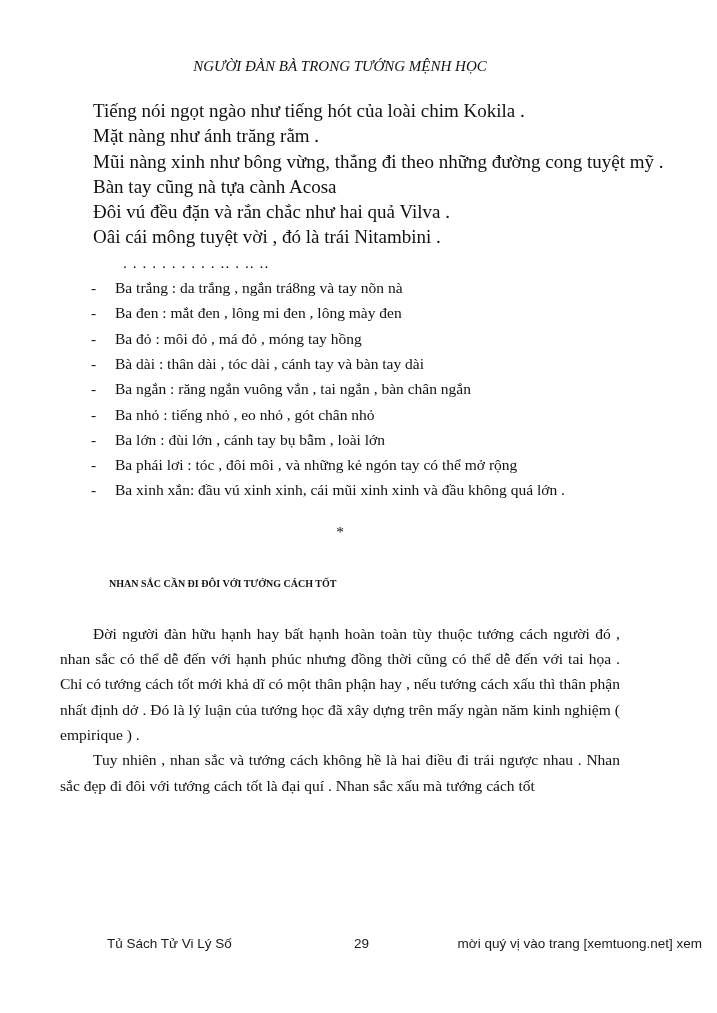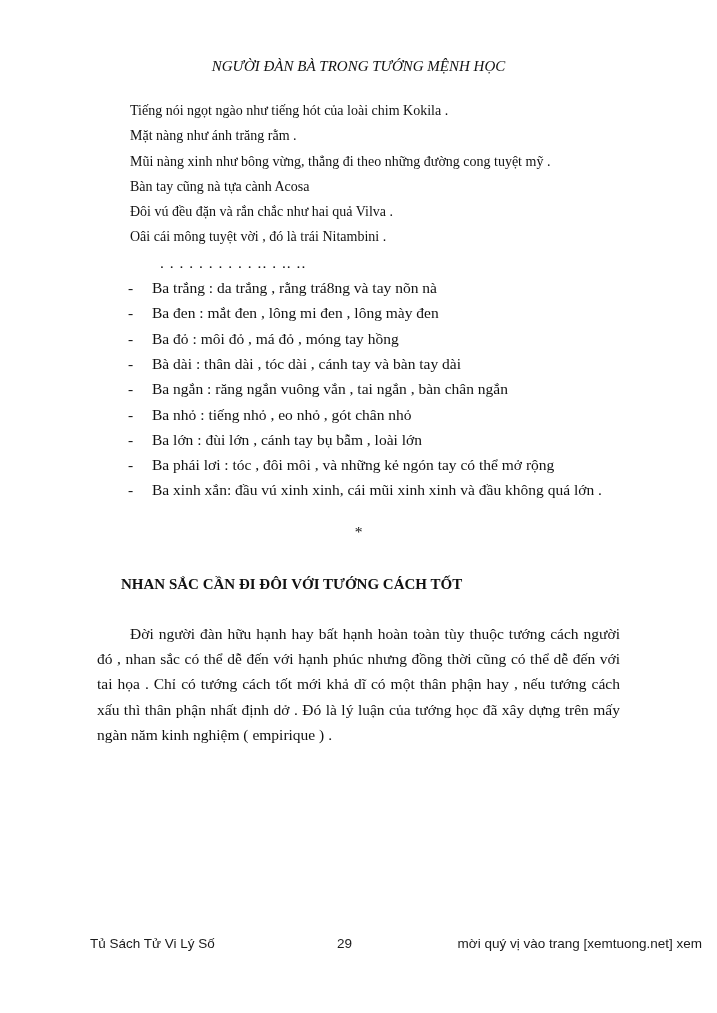--- a/index.html
+++ b/index.html
@@ -6,34 +6,34 @@
   body {
     width: 717px; height: 1013px;
     background: #ffffff;
     position: relative;
     font-family: "Liberation Serif", serif;
     color: #111111;
     overflow: hidden;
   }
   .page {
     position: absolute; inset: 0;
-    padding: 57px 97px 0 97px;
+    padding: 57px 97px 0 60px;
     box-sizing: border-box;
   }
   .doc-title {
     font-style: italic;
     font-size: 15px;
     line-height: 19px;
     text-align: center;
     margin: 0 0 22px 0;
     white-space: nowrap;
   }
   .quote-block { margin-left: 33px; }
   .quote-line {
-    font-size: 14px;
+    font-size: 19px;
     line-height: 25.3px;
     white-space: nowrap;
   }
   .dots-line {
     font-size: 15.5px;
     line-height: 25.3px;
     margin-left: 30px;
     letter-spacing: 1px;
   }
   .para {
@@ -52,30 +52,30 @@
   }
   .list-bullet { width: 24px; flex: none; }
   .list-text { flex: 1; }
   .star-sep {
     text-align: center;
     font-size: 15.5px;
     line-height: 25px;
     margin-top: 16px;
   }
   .section-heading {
-    font-size: 15px;
+    font-size: 10px;
     font-weight: bold;
     line-height: 22px;
-    margin: 29px 0 0 24px;
+    margin: 29px 0 0 49px;
     white-space: nowrap;
   }
   .para-after-heading { margin-top: 26px; }
   .footer {
     position: absolute;
-    top: 936px; left: 90px; right: 15px;
+    top: 936px; left: 107px; right: 15px;
     height: 20px;
     font-family: "Liberation Sans", sans-serif;
     font-size: 13.5px;
     line-height: 16px;
     color: #1a1a1a;
   }
   .footer-left  { position: absolute; left: 0; top: 0; }
   .footer-page  { position: absolute; left: 247px; top: 0; }
   .footer-right { position: absolute; right: 0; top: 0; }
 </style>
@@ -93,21 +93,21 @@
     <div class="quote-line">Bàn tay cũng nà tựa cành Acosa</div>
     <div class="quote-line">Đôi vú đều đặn và rắn chắc như hai quả Vilva .</div>
     <div class="quote-line">Oâi cái mông tuyệt vời , đó là trái Nitambini .</div>
     <div class="dots-line">. . . . . . . . . . .. . .. ..</div>
   </div>
 
 
   <div class="list">
     <div class="list-item">
       <span class="list-bullet">-</span>
-      <span class="list-text">Ba trắng : da trắng , rằng trá8ng và tay nõn nà</span>
+      <span class="list-text">Ba trắng : da trắng , ngắn trá8ng và tay nõn nà</span>
     </div>
     <div class="list-item">
       <span class="list-bullet">-</span>
       <span class="list-text">Ba đen : mắt đen , lông mi đen , lông mày đen</span>
     </div>
     <div class="list-item">
       <span class="list-bullet">-</span>
       <span class="list-text">Ba đỏ : môi đỏ , má đỏ , móng tay hồng</span>
     </div>
     <div class="list-item">
@@ -135,20 +135,21 @@
       <span class="list-text">Ba xinh xắn: đầu vú xinh xinh, cái mũi xinh xinh và đầu không quá lớn .</span>
     </div>
   </div>
 
   <div class="star-sep">*</div>
 
   <div class="section-heading">NHAN SẮC CẦN ĐI ĐÔI VỚI TƯỚNG CÁCH TỐT</div>
 
   <p class="para para-after-heading">Đời người đàn hữu hạnh hay bất hạnh hoàn toàn tùy thuộc tướng cách người đó , nhan sắc có thể dễ đến với hạnh phúc nhưng đồng thời cũng có thể dễ đến với tai họa . Chỉ có tướng cách tốt mới khả dĩ có một thân phận hay , nếu tướng cách xấu thì thân phận nhất định dở . Đó là lý luận của tướng học đã xây dựng trên mấy ngàn năm kinh nghiệm ( empirique ) .</p>
 
+  <p class="para">Tuy nhiên , nhan sắc và tướng cách không hề là hai điều đi trái ngược nhau . Nhan sắc đẹp đi đôi với tướng cách tốt là đại quí . Nhan sắc xấu mà tướng cách tốt</p>
 
   <div class="footer">
     <span class="footer-left">Tủ Sách Tử Vi Lý Số</span>
     <span class="footer-page">29</span>
     <span class="footer-right">mời quý vị vào trang [xemtuong.net] xem</span>
   </div>
 
 </div>
 
 </body></html>

